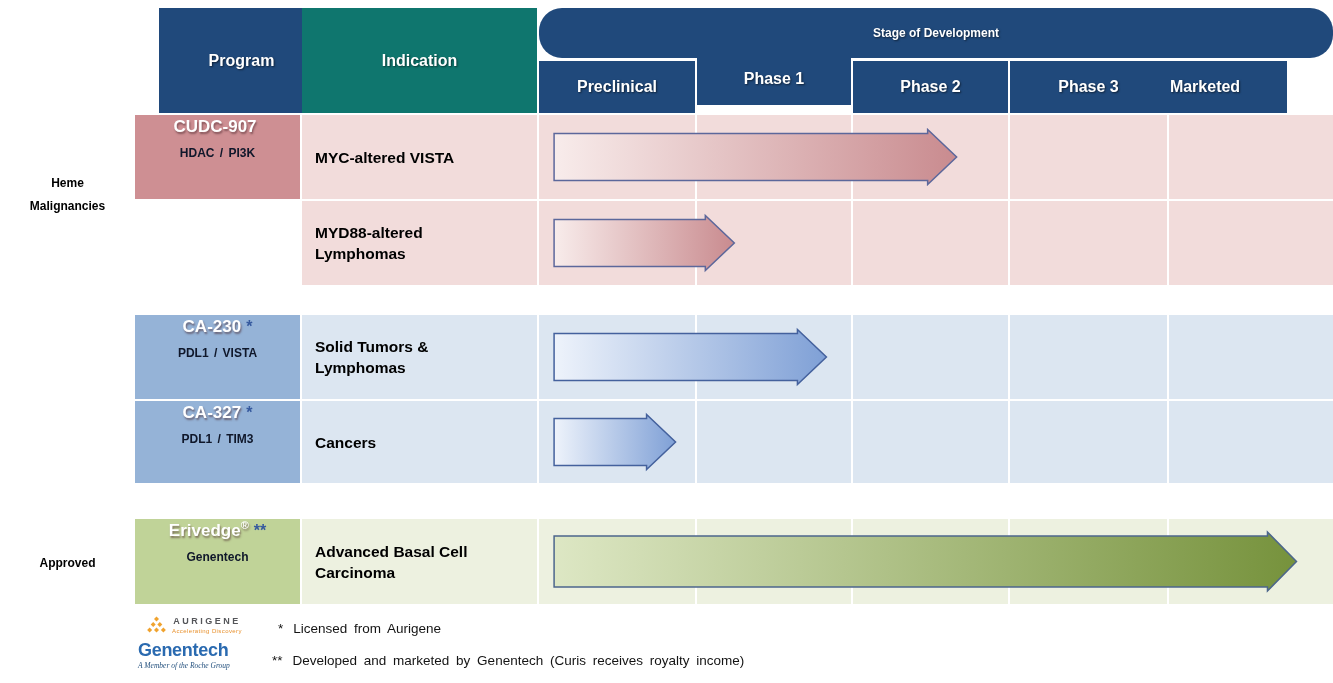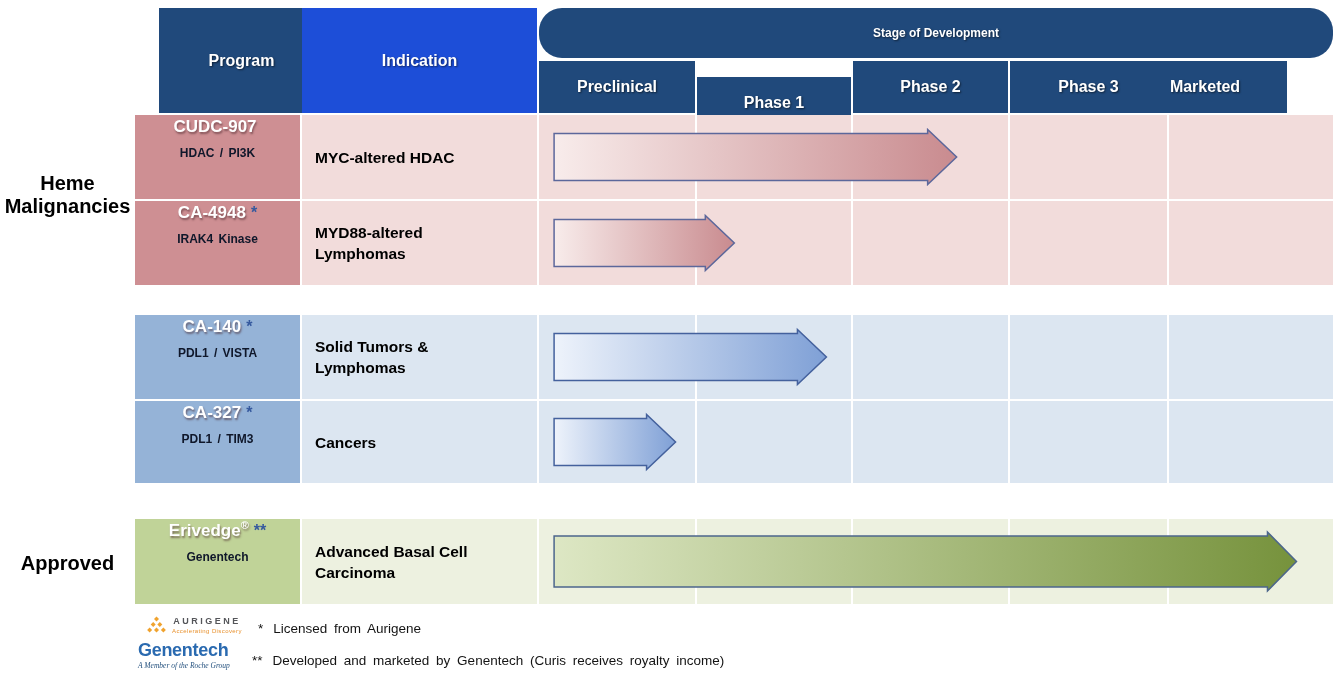--- a/index.html
+++ b/index.html
@@ -11,21 +11,21 @@
     position:absolute; color:#fff; font-weight:bold;
     display:flex; align-items:center; justify-content:center;
     text-shadow:1px 1px 2px rgba(0,0,0,0.55);
     font-size:16px;
   }
   .hcell.big { font-size:12px;border-radius:23px; }
 
   
   .grp {
     position:absolute; left:0; width:135px; text-align:center;
-    font-weight:bold; font-size:20px; color:#000; line-height:23px;
+    font-weight:bold; font-size:12px; color:#000; line-height:23px;
   }
 
   
   .strip { position:absolute; left:302px; width:1031px; }
 
   
   .pcell {
     position:absolute; left:135px; width:165px;
     display:flex; flex-direction:column; align-items:center; justify-content:flex-start;
     gap:9px;
@@ -42,50 +42,50 @@
   
   .ind {
     position:absolute; left:315px; width:185px;
     display:flex; align-items:center;
     font-weight:bold; font-size:15.5px; color:#000; line-height:21px;
   }
 
   .arrow-svg { position:absolute; left:539px; width:794px; }
 
   
-  .fn { position:absolute; font-size:13.5px; color:#141414; word-spacing:3px; white-space:nowrap; }
+  .fn { position:absolute; font-size:13.5px; color:#141414; word-spacing:3px; white-space:nowrap;margin-left:20px; }
   .fn .marker { margin-right:10px; }
 
   .aurigene { position:absolute; display:flex; align-items:flex-start; gap:5px; }
   .aurigene .atxt { display:flex; flex-direction:column; align-items:center; }
   .aurigene .aname { font-size:9px; font-weight:bold; letter-spacing:2.5px; color:#55565A; white-space:nowrap; }
   .aurigene .atag { font-size:6px; color:#E8912D; letter-spacing:0.4px; margin-top:2px; white-space:nowrap; }
 
   .genentech { position:absolute; display:flex; flex-direction:column; }
   .genentech .gname { font-size:18px; font-weight:bold; color:#2A6AB0; line-height:18px; letter-spacing:-0.3px; }
   .genentech .gtag { font-family:"Liberation Serif", serif; font-style:italic; font-size:7.5px; color:#24517E; margin-top:2px; white-space:nowrap; }
 </style>
 </head>
 <body>
 
 <div id="canvas">
 
   <div class="hcell" style="left: 135px; top: 8px; width: 165px; height: 105px; background: rgb(32, 73, 123); margin-left: 24px;">
     <span>Program</span>
   </div>
-  <div class="hcell" style="left: 302px; top: 8px; width: 235px; height: 105px; background: #1d4ed8;">
+  <div class="hcell" style="left: 302px; top: 8px; width: 235px; height: 105px; background: #0f766e;">
     <span>Indication</span>
   </div>
   <div class="hcell big" style="left: 539px; top: 8px; width: 794px; height: 50px; background: rgb(32, 73, 123);">
     <span>Stage of Development</span>
   </div>
   <div class="hcell" style="left: 539px; top: 61px; width: 156px; height: 52px; background: rgb(32, 73, 123);">
     <span>Preclinical</span>
   </div>
-  <div class="hcell" style="left: 697px; top: 77px; width: 154px; height: 52px; background: rgb(32, 73, 123);">
+  <div class="hcell" style="left: 697px; top: 53px; width: 154px; height: 52px; background: rgb(32, 73, 123);">
     <span>Phase 1</span>
   </div>
   <div class="hcell" style="left: 853px; top: 61px; width: 155px; height: 52px; background: rgb(32, 73, 123);">
     <span>Phase 2</span>
   </div>
   <div class="hcell" style="left: 1010px; top: 61px; width: 157px; height: 52px; background: rgb(32, 73, 123);">
     <span>Phase 3</span>
   </div>
   <div class="hcell" style="left: 1123px; top: 61px; width: 164px; height: 52px; background: rgb(32, 73, 123);">
     <span>Marketed</span>
@@ -104,47 +104,41 @@
   <div class="strip" style="top: 315px; height: 84px; background: linear-gradient(to right, rgb(220, 230, 241) 0px, rgb(220, 230, 241) 235px, rgb(255, 255, 255) 235px, rgb(255, 255, 255) 237px, rgb(220, 230, 241) 237px, rgb(220, 230, 241) 393px, rgb(255, 255, 255) 393px, rgb(255, 255, 255) 395px, rgb(220, 230, 241) 395px, rgb(220, 230, 241) 549px, rgb(255, 255, 255) 549px, rgb(255, 255, 255) 551px, rgb(220, 230, 241) 551px, rgb(220, 230, 241) 706px, rgb(255, 255, 255) 706px, rgb(255, 255, 255) 708px, rgb(220, 230, 241) 708px, rgb(220, 230, 241) 865px, rgb(255, 255, 255) 865px, rgb(255, 255, 255) 867px, rgb(220, 230, 241) 867px, rgb(220, 230, 241) 100%);"></div>
   <div class="strip" style="top: 401px; height: 82px; background: linear-gradient(to right, rgb(220, 230, 241) 0px, rgb(220, 230, 241) 235px, rgb(255, 255, 255) 235px, rgb(255, 255, 255) 237px, rgb(220, 230, 241) 237px, rgb(220, 230, 241) 393px, rgb(255, 255, 255) 393px, rgb(255, 255, 255) 395px, rgb(220, 230, 241) 395px, rgb(220, 230, 241) 549px, rgb(255, 255, 255) 549px, rgb(255, 255, 255) 551px, rgb(220, 230, 241) 551px, rgb(220, 230, 241) 706px, rgb(255, 255, 255) 706px, rgb(255, 255, 255) 708px, rgb(220, 230, 241) 708px, rgb(220, 230, 241) 865px, rgb(255, 255, 255) 865px, rgb(255, 255, 255) 867px, rgb(220, 230, 241) 867px, rgb(220, 230, 241) 100%);"></div>
   <div class="strip" style="top: 519px; height: 85px; background: linear-gradient(to right, rgb(237, 241, 224) 0px, rgb(237, 241, 224) 235px, rgb(255, 255, 255) 235px, rgb(255, 255, 255) 237px, rgb(237, 241, 224) 237px, rgb(237, 241, 224) 393px, rgb(255, 255, 255) 393px, rgb(255, 255, 255) 395px, rgb(237, 241, 224) 395px, rgb(237, 241, 224) 549px, rgb(255, 255, 255) 549px, rgb(255, 255, 255) 551px, rgb(237, 241, 224) 551px, rgb(237, 241, 224) 706px, rgb(255, 255, 255) 706px, rgb(255, 255, 255) 708px, rgb(237, 241, 224) 708px, rgb(237, 241, 224) 865px, rgb(255, 255, 255) 865px, rgb(255, 255, 255) 867px, rgb(237, 241, 224) 867px, rgb(237, 241, 224) 100%);"></div>
 
   <div class="pcell" style="top: 115px; height: 84px; background: rgb(206, 143, 147);">
     <div class="pname">
       <span>CUDC-907</span><sup></sup><span class="ast"></span>
     </div>
     <div class="ptarget">HDAC / PI3K</div>
   </div>
-  <div class="pcell" style="top: 201px; height: 84px; background: rgb(206, 143, 147);">
-    <div class="pname">
-      <span>CA-4948</span><sup></sup><span class="ast">*</span>
-    </div>
-    <div class="ptarget">IRAK4 Kinase</div>
-  </div>
   <div class="pcell" style="top: 315px; height: 84px; background: rgb(149, 179, 215);">
     <div class="pname">
-      <span>CA-140</span><sup></sup><span class="ast">*</span>
+      <span>CA-230</span><sup></sup><span class="ast">*</span>
     </div>
     <div class="ptarget">PDL1 / VISTA</div>
   </div>
   <div class="pcell" style="top: 401px; height: 82px; background: rgb(149, 179, 215);">
     <div class="pname">
       <span>CA-327</span><sup></sup><span class="ast">*</span>
     </div>
     <div class="ptarget">PDL1 / TIM3</div>
   </div>
   <div class="pcell" style="top: 519px; height: 85px; background: rgb(192, 211, 152);">
     <div class="pname">
       <span>Erivedge</span><sup>®</sup><span class="ast">**</span>
     </div>
     <div class="ptarget">Genentech</div>
   </div>
 
   <div class="ind" style="top:115px; height:84px;">
-    <span>MYC-altered HDAC</span>
+    <span>MYC-altered VISTA</span>
   </div>
   <div class="ind" style="top:201px; height:84px;">
     <span>MYD88-altered Lymphomas</span>
   </div>
   <div class="ind" style="top:315px; height:84px;">
     <span>Solid Tumors &amp; Lymphomas</span>
   </div>
   <div class="ind" style="top:401px; height:82px;">
     <span>Cancers</span>
   </div>

